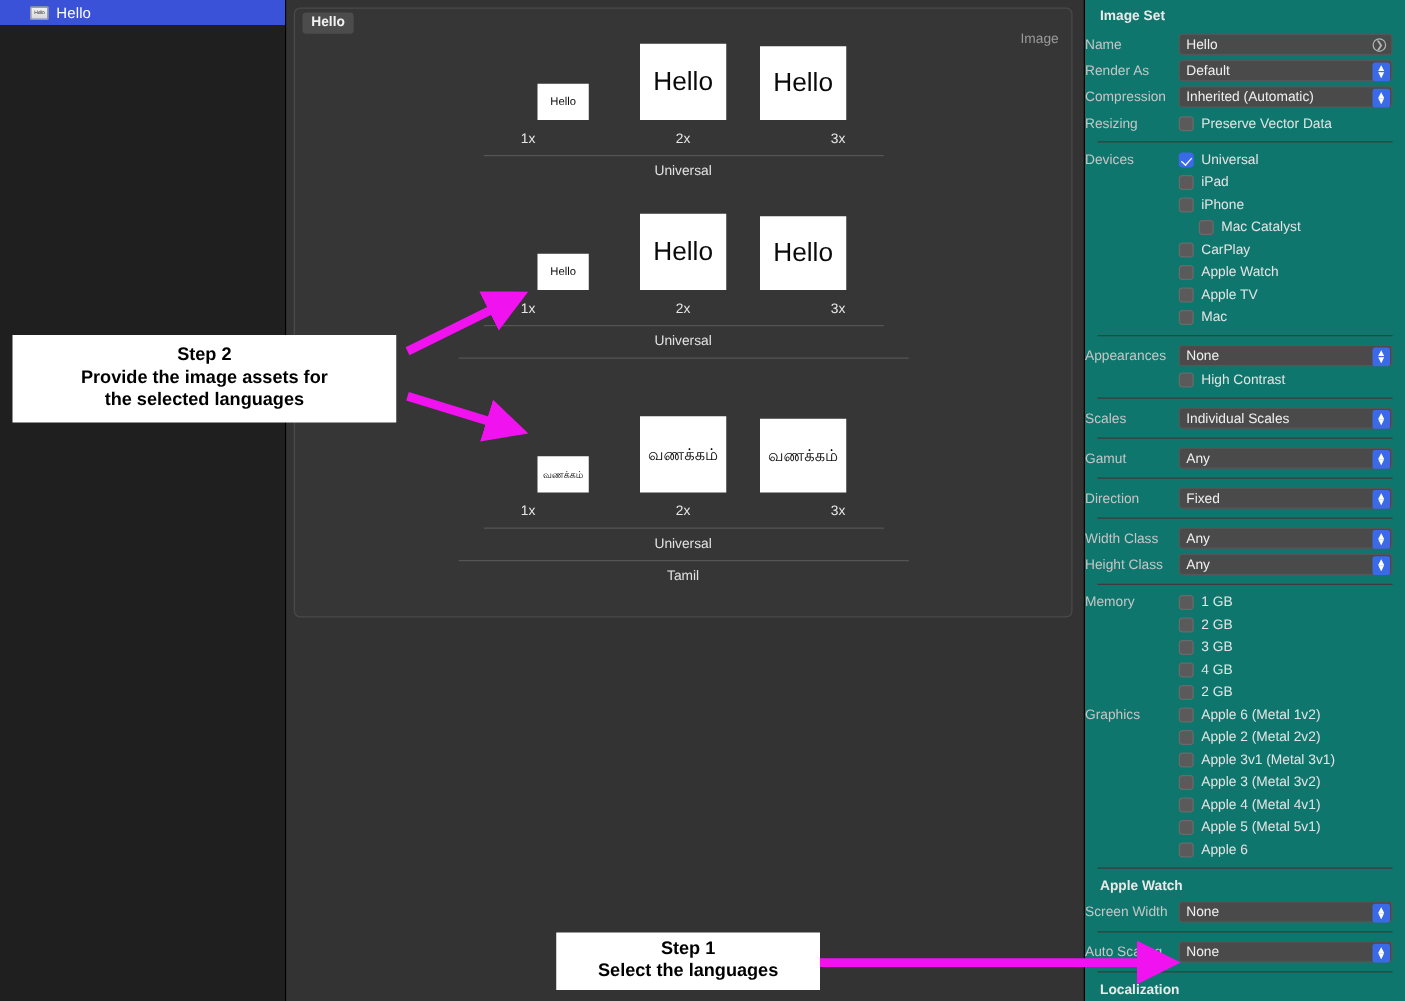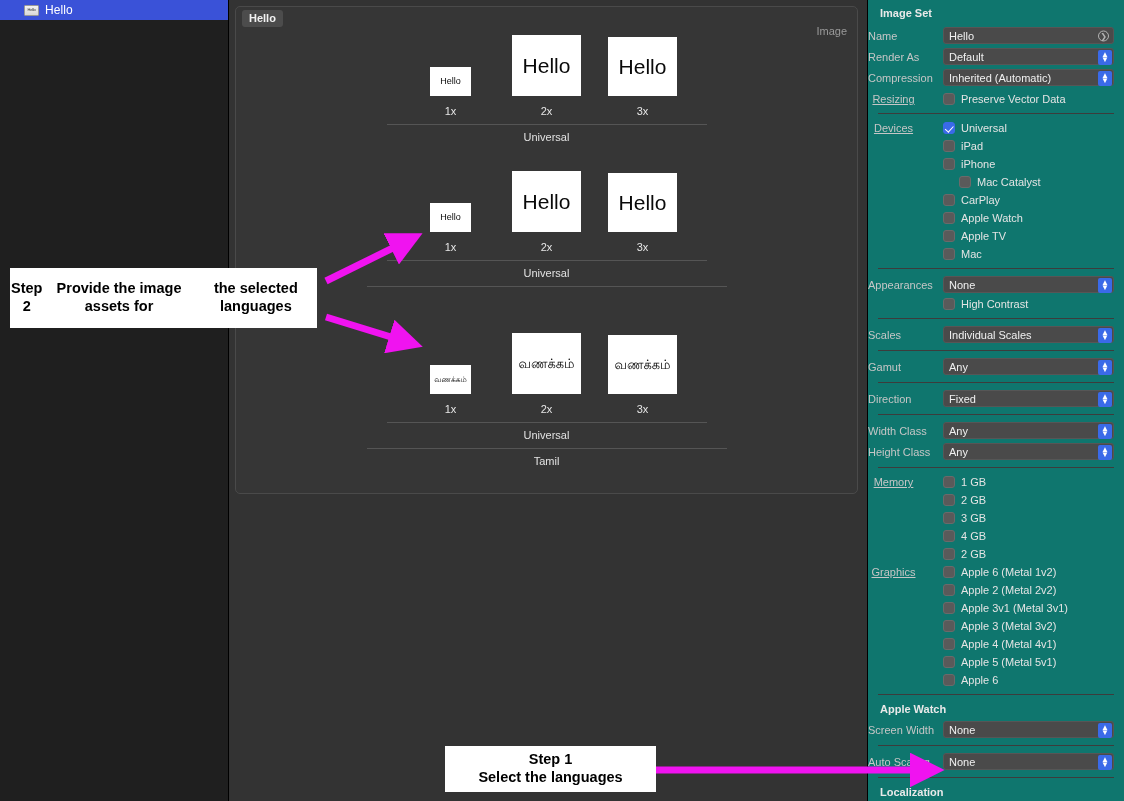--- a/index.html
+++ b/index.html
@@ -94,20 +94,21 @@
   .asset.s3 .txt { font-size: 21px; }
   .asset .txt { font-family: "Liberation Sans", sans-serif; line-height: 1; white-space: nowrap; }
   .asset.ta .txt { font-family: "Liberation Sans", "DejaVu Sans", sans-serif; }
   .asset.s1.ta .txt { font-size: 7.5px; }
   .asset.s2.ta .txt { font-size: 13px; }
   .asset.s3.ta .txt { font-size: 13px; }
 
   .scale-row {
     display: flex; justify-content: center;
     margin-top: 9px;
+    gap: 28px;
   }
   .scale-lbl {
     width: 96px; text-align: center;
     color: #e6e6e6; font-size: 11px;
   }
   .rule {
     height: 1px; background: #555555;
     width: 320px; margin: 7px auto 0 auto;
   }
   .rule.wide { width: 360px; }
@@ -167,24 +168,23 @@
     border-radius: 50%;
     display: flex; align-items: center; justify-content: center;
     color: #b3b3b3; font-size: 8px;
   }
   .cb-row {
     display: flex; align-items: center;
     min-height: 18px;
     padding-right: 10px;
   }
   .cb-lbl {
-    width: 75px; text-align: center; padding-right: 24px;
+    width: 75px; text-align: left; padding-right: 24px;
     color: #c6c6c6; font-size: 11px; flex: 0 0 75px;
     white-space: nowrap;
-    text-decoration: underline;
   }
   .cb {
     width: 12px; height: 12px; flex: 0 0 12px;
     border-radius: 3px;
     background: #5a5a5a;
     border: 1px solid #6a6a6a;
     margin-right: 6px;
   }
   .cb.on {
     background: #3a6ae8; border-color: #3a6ae8;
@@ -210,23 +210,23 @@
   .callout {
     position: absolute;
     background: #ffffff;
     color: #000000;
     font-weight: bold;
     text-align: center;
     font-family: "Liberation Sans", sans-serif;
     line-height: 1.22;
   }
   #callout-step2 {
-    left: 10px; top: 268px; width: 307px; height: 60px;
+    left: 10px; top: 268px; width: 307px; height: 70px;
     font-size: 14.5px;
-    display: flex; flex-direction: row;
+    display: flex; flex-direction: column;
     align-items: center; justify-content: center;
   }
   #callout-step1 {
     left: 445px; top: 746px; width: 211px; height: 46px;
     font-size: 14.5px;
     display: flex; flex-direction: column;
     align-items: center; justify-content: center;
   }
 </style>
 </head>

